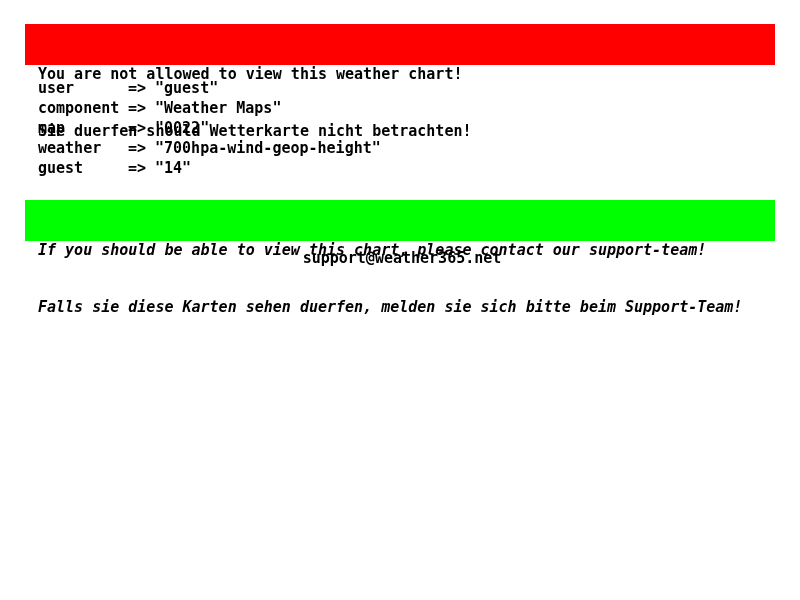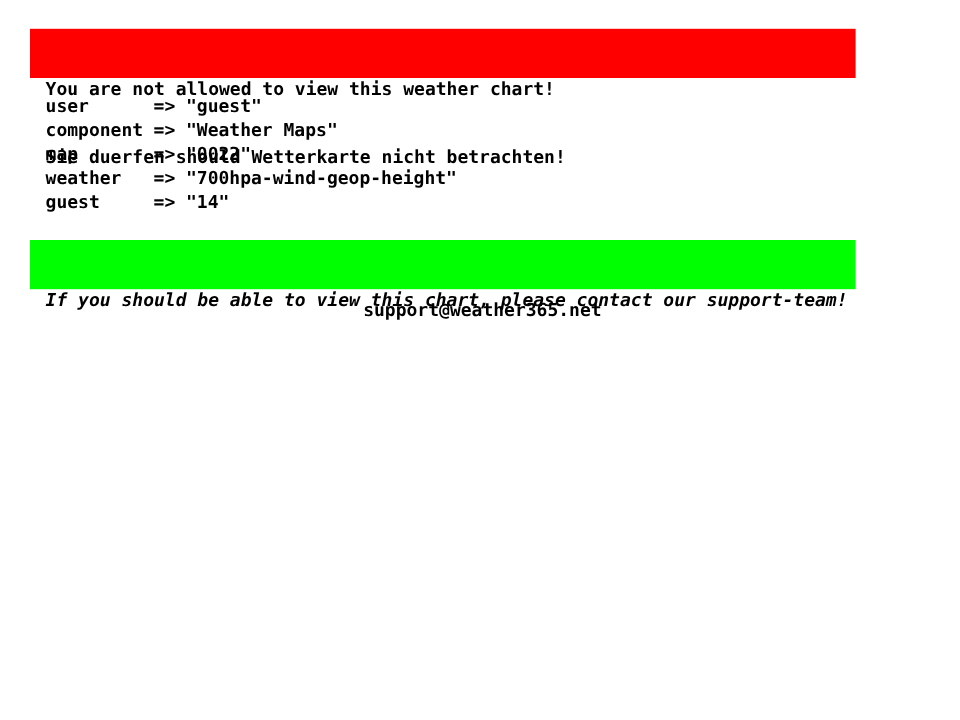--- a/index.html
+++ b/index.html
@@ -11,21 +11,21 @@
     font-family: "DejaVu Sans Mono", "Liberation Mono", monospace;
     font-weight: bold;
     font-size: 15px;
     color: #000000;
     overflow: hidden;
   }
   .page { position: absolute; inset: 0; }
   .banner {
     position: absolute;
     left: 25px;
-    width: 688px;
+    width: 750px;
     height: 41px;
     box-sizing: border-box;
     padding: 3px 0 0 13px;
     line-height: 19px;
     white-space: pre;
   }
   .banner-error { top: 24px; }
   .banner-support { top: 200px; font-style: italic; }
   .kv {
     position: absolute;
@@ -64,19 +64,20 @@
   <div class="kv">
     <div class="kv-row"><span class="kv-key">user</span><span class="kv-arrow">=&gt;</span><span class="kv-value">"guest"</span></div>
     <div class="kv-row"><span class="kv-key">component</span><span class="kv-arrow">=&gt;</span><span class="kv-value">"Weather Maps"</span></div>
     <div class="kv-row"><span class="kv-key">map</span><span class="kv-arrow">=&gt;</span><span class="kv-value">"0022"</span></div>
     <div class="kv-row"><span class="kv-key">weather</span><span class="kv-arrow">=&gt;</span><span class="kv-value">"700hpa-wind-geop-height"</span></div>
     <div class="kv-row"><span class="kv-key">guest</span><span class="kv-arrow">=&gt;</span><span class="kv-value">"14"</span></div>
   </div>
 
   <div class="banner banner-support" style="background: rgb(0, 255, 0);">
     <div>If you should be able to view this chart, please contact our support-team!</div>
+    <div>Falls sie diese Karten sehen duerfen, melden sie sich bitte beim Support-Team!</div>
   </div>
 
   <div class="footer">
     <span>support@weather365.net</span>
   </div>
 
 </div>
 
 </body></html>

